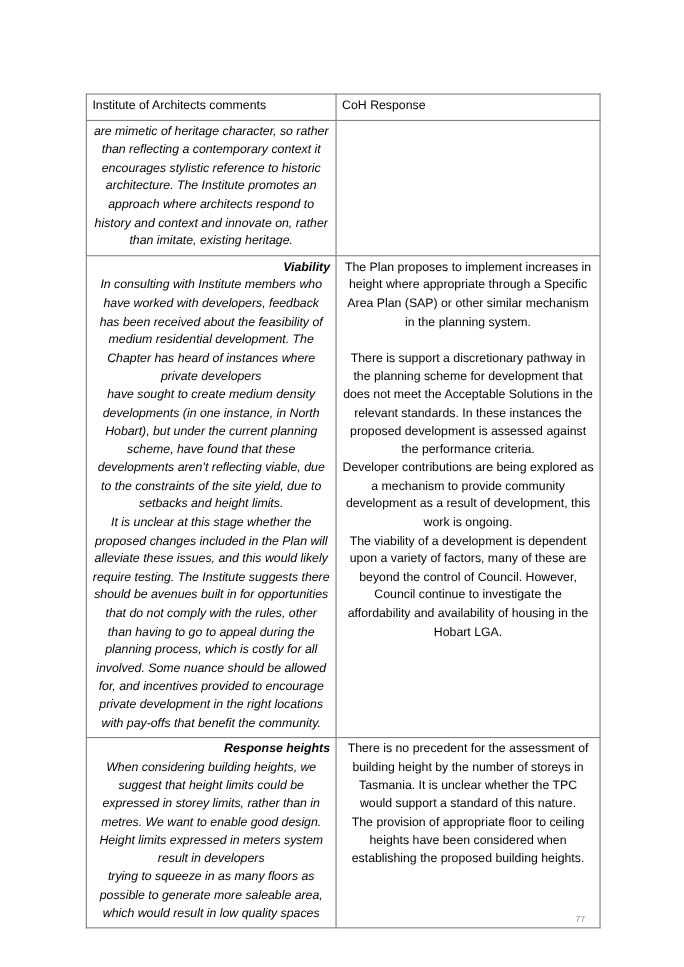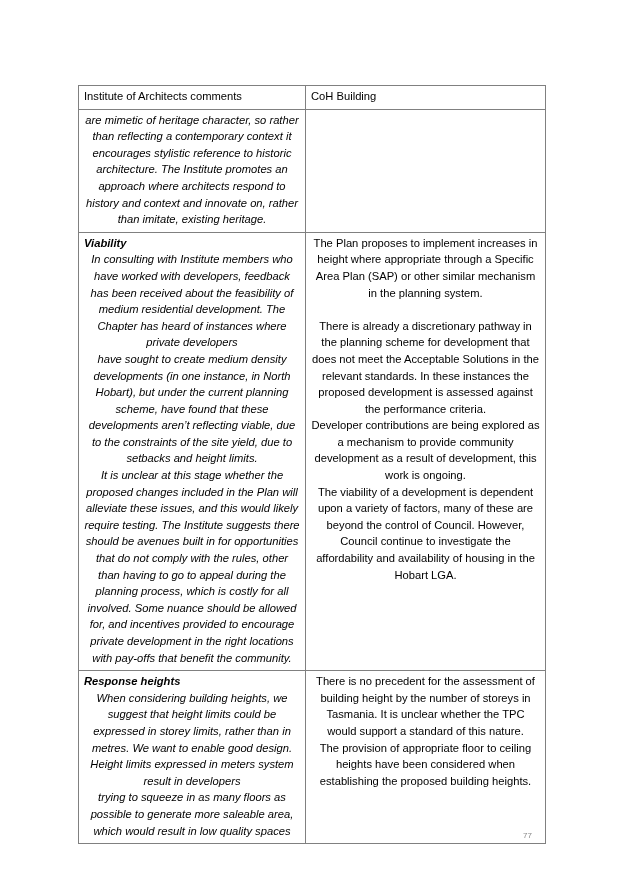--- a/index.html
+++ b/index.html
@@ -60,20 +60,21 @@
   }
   
   .cell-right {
     font-style: normal;
   }
 
   .sub-heading {
     font-style: italic;
     font-weight: bold;
     display: block;
+    text-align: right;
   }
 
   .para {
     display: block;
     margin: 0;
     text-align: center;
   }
   .para.gap {
     margin-top: 16.6px;
   }
@@ -107,42 +108,42 @@
 <div class="page">
 
   <table class="comments-table">
     <colgroup>
       <col class="col-left">
       <col class="col-right">
     </colgroup>
     <thead>
       <tr>
         <th class="hdr-cell">Institute of Architects comments</th>
-        <th class="hdr-cell">CoH Building</th>
+        <th class="hdr-cell">CoH Response</th>
       </tr>
     </thead>
     <tbody>
 
       <tr>
         <td class="cell-left">
           <span class="para">are mimetic of heritage character, so rather than reflecting a contemporary context it encourages stylistic reference to historic architecture. The Institute promotes an approach where architects respond to history and context and innovate on, rather than imitate, existing heritage.</span>
         </td>
         <td class="cell-right empty-cell"></td>
       </tr>
 
       <tr>
         <td class="cell-left">
           <span class="sub-heading">Viability</span>
           <span class="para">In consulting with Institute members who have worked with developers, feedback has been received about the feasibility of medium residential development. The Chapter has heard of instances where private developers</span>
           <span class="para">have sought to create medium density developments (in one instance, in North Hobart), but under the current planning scheme, have found that these developments aren’t reflecting viable, due to the constraints of the site yield, due to setbacks and height limits.</span>
           <span class="para">It is unclear at this stage whether the proposed changes included in the Plan will alleviate these issues, and this would likely require testing. The Institute suggests there should be avenues built in for opportunities that do not comply with the rules, other than having to go to appeal during the planning process, which is costly for all involved. Some nuance should be allowed for, and incentives provided to encourage private development in the right locations with pay-offs that benefit the community.</span>
         </td>
         <td class="cell-right">
           <span class="para">The Plan proposes to implement increases in height where appropriate through a Specific Area Plan (SAP) or other similar mechanism in the planning system.</span>
-          <span class="para gap">There is already a discretionary pathway in the planning scheme for development that does not meet the Acceptable Solutions in the relevant standards. In these instances the proposed development is assessed against the performance criteria.</span>
+          <span class="para gap">There is support a discretionary pathway in the planning scheme for development that does not meet the Acceptable Solutions in the relevant standards. In these instances the proposed development is assessed against the performance criteria.</span>
           <span class="para">Developer contributions are being explored as a mechanism to provide community development as a result of development, this work is ongoing.</span>
           <span class="para">The viability of a development is dependent upon a variety of factors, many of these are beyond the control of Council. However, Council continue to investigate the affordability and availability of housing in the Hobart LGA.</span>
         </td>
       </tr>
 
       <tr>
         <td class="cell-left">
           <span class="sub-heading">Response heights</span>
           <span class="para">When considering building heights, we suggest that height limits could be expressed in storey limits, rather than in metres. We want to enable good design. Height limits expressed in meters system result in developers</span>
           <span class="para">trying to squeeze in as many floors as possible to generate more saleable area, which would result in low quality spaces</span>

